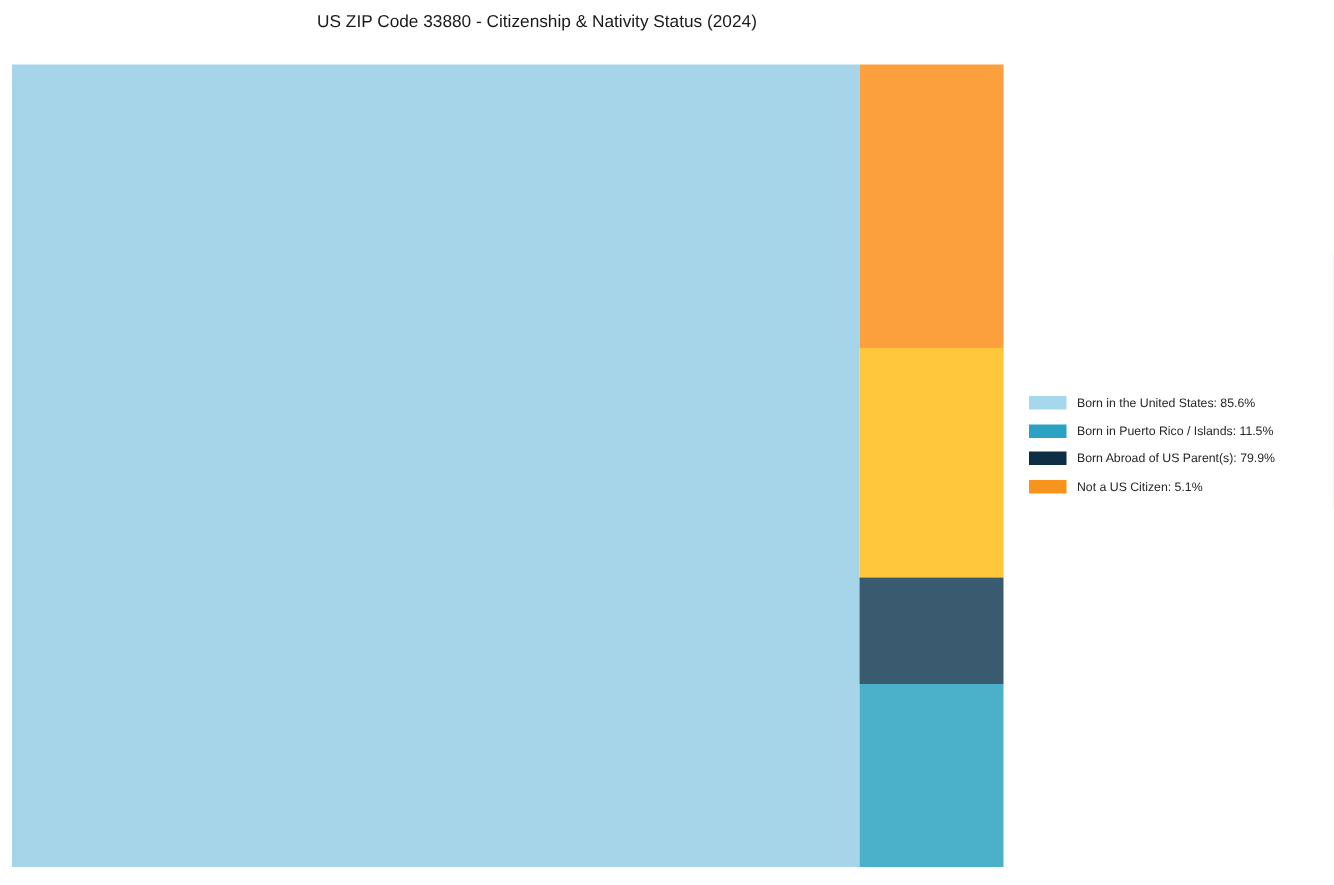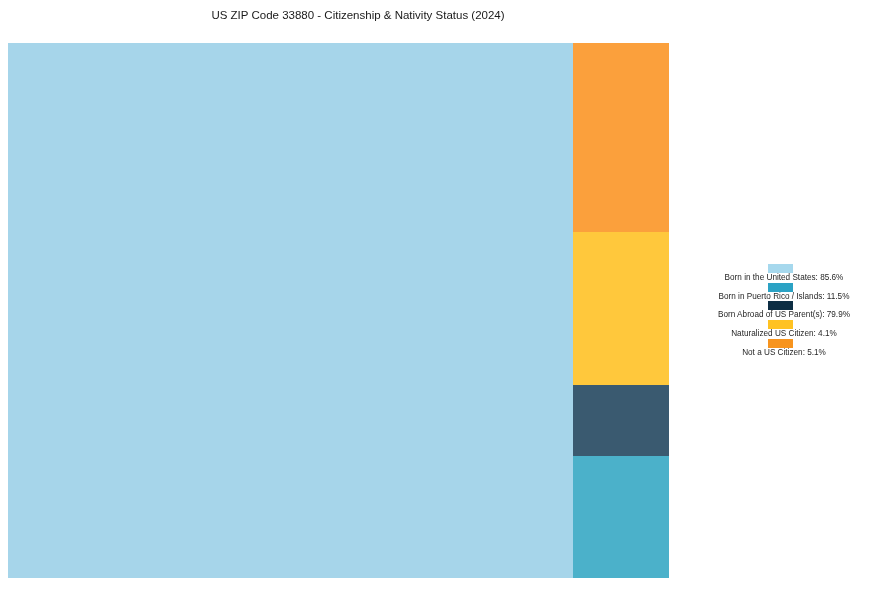--- a/index.html
+++ b/index.html
@@ -51,23 +51,21 @@
 
   #legend-area {
     position: absolute;
     left: 686px;
     top: 264px;
     width: 196px;
   }
 
   .legend-row {
     display: flex;
-    align-items: center;
     height: 18.7px;
-    flex-direction: column;
   }
 
   .legend-swatch {
     width: 25px;
     height: 9px;
     flex: 0 0 auto;
     margin-right: 7px;
   }
 
   .legend-label {
@@ -100,22 +98,18 @@
       </div>
       <div class="legend-row">
         <span class="legend-swatch" style="background: rgb(43, 162, 196);"></span>
         <span class="legend-label">Born in Puerto Rico / Islands: 11.5%</span>
       </div>
       <div class="legend-row">
         <span class="legend-swatch" style="background: rgb(13, 46, 68);"></span>
         <span class="legend-label">Born Abroad of US Parent(s): 79.9%</span>
       </div>
       <div class="legend-row">
-        <span class="legend-swatch" style="background: rgb(255, 194, 34);"></span>
-        <span class="legend-label">Naturalized US Citizen: 4.1%</span>
-      </div>
-      <div class="legend-row">
         <span class="legend-swatch" style="background: rgb(247, 148, 30);"></span>
         <span class="legend-label">Not a US Citizen: 5.1%</span>
       </div>
     </div>
 
 </div>
 
 </body></html>

